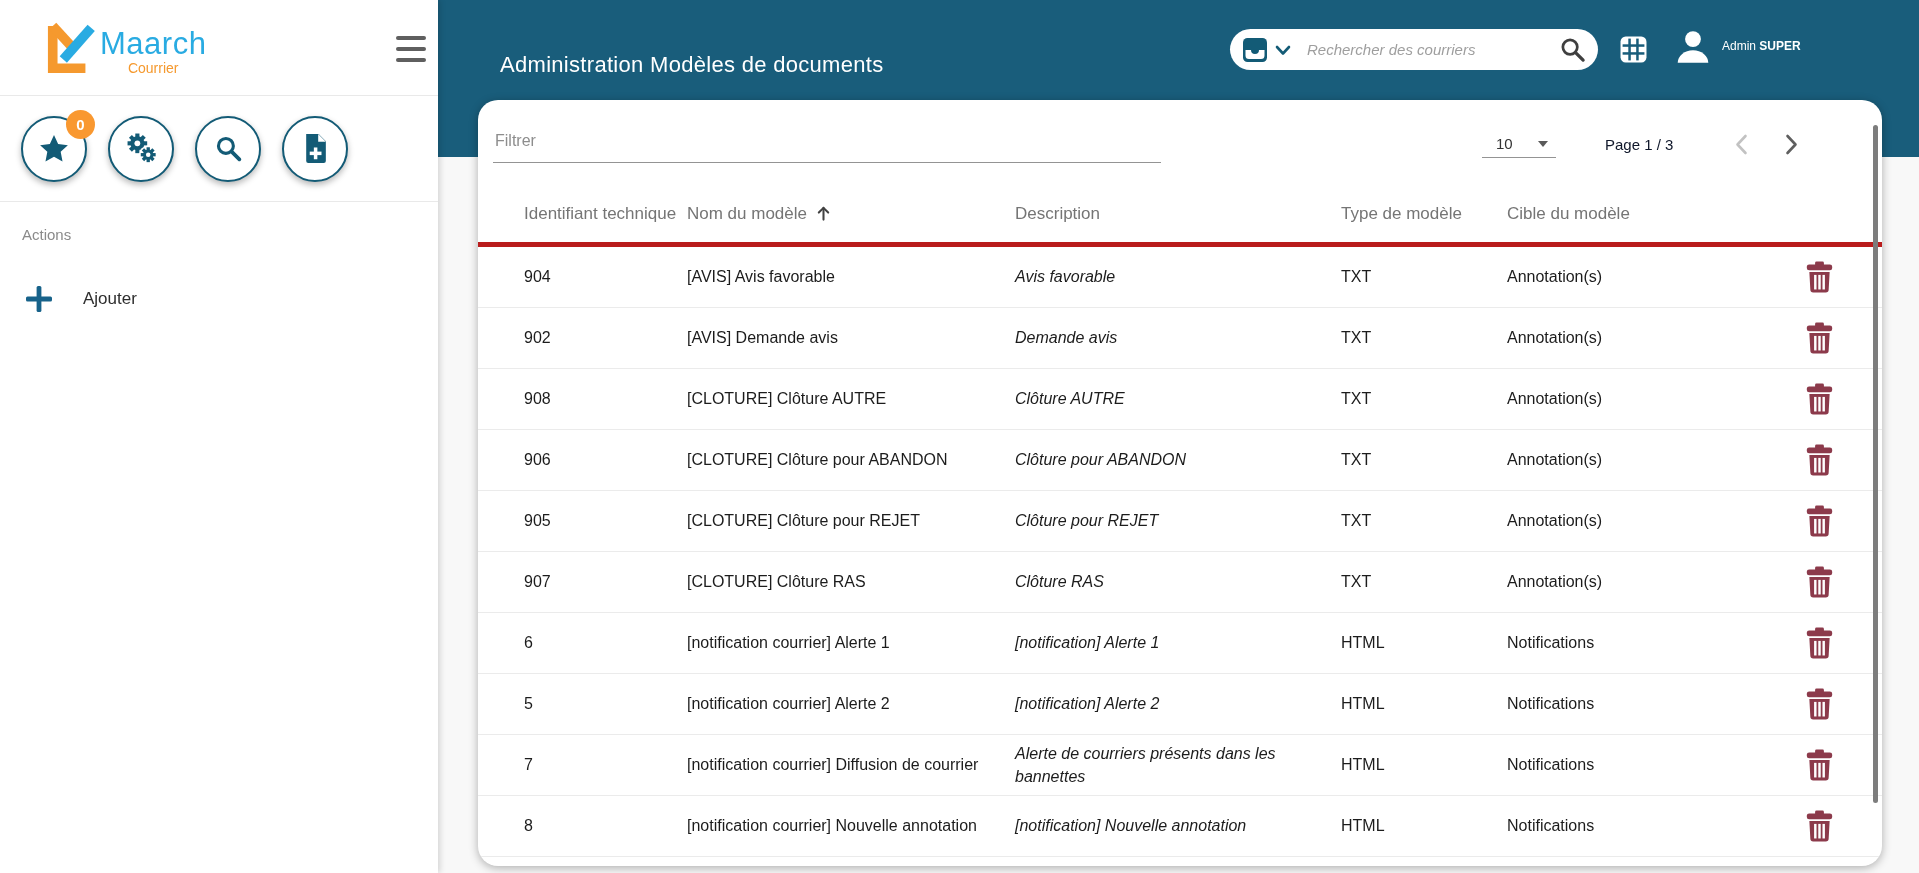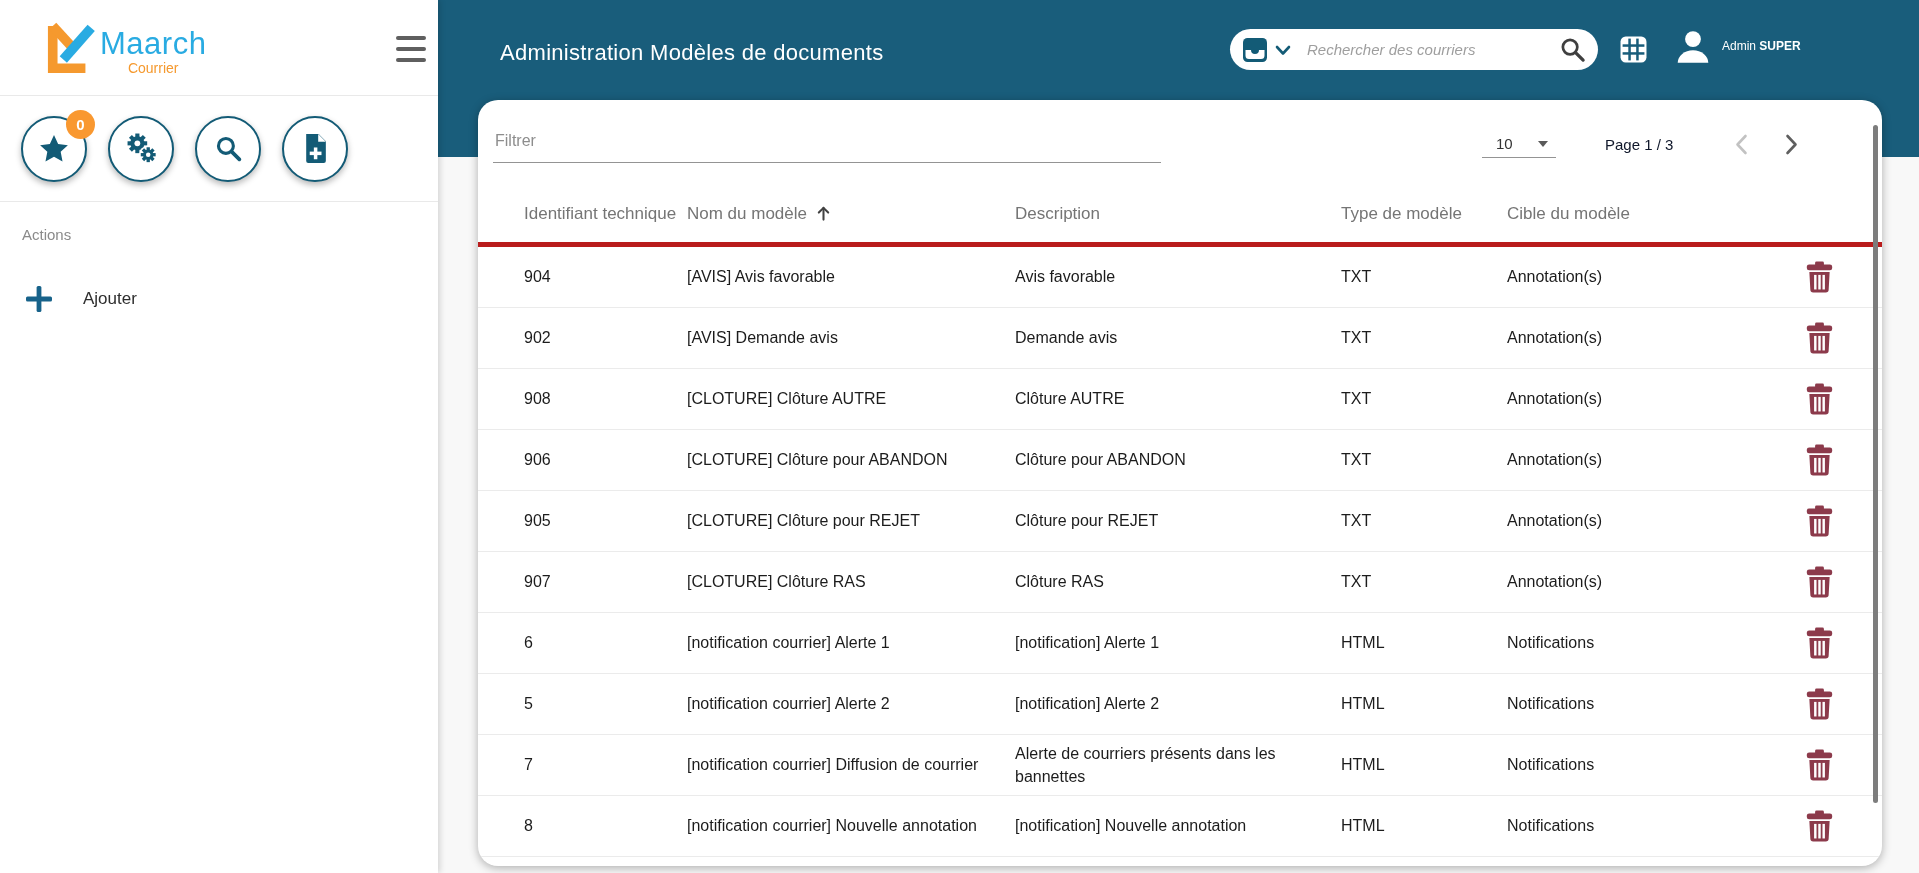--- a/index.html
+++ b/index.html
@@ -41,21 +41,21 @@
   .back-label { margin-left:40px; font-size:17px; color:#3d3d3d; }
   .actions-label { margin:24px 0 0 22px; font-size:15px; color:#8a8a8a; }
   .add-row { margin-top:42px; padding-left:25px; display:flex; align-items:center; cursor:pointer; }
   .add-label { margin-left:30px; font-size:17px; color:#2e2e2e; }
 
   
   .main { position:absolute; left:438px; right:0; top:0; bottom:0; background:#f8f8f8; }
   .teal-band { position:absolute; left:0; right:0; top:0; height:157px; background:#195D7B; }
 
   .topbar { position:absolute; left:0; right:0; top:0; height:100px; color:#fff; }
-  .page-title { position:absolute; left:62px; top:40px; font-size:22px; font-weight:400; letter-spacing:.3px; }
+  .page-title { position:absolute; left:62px; top:52px; font-size:22px; font-weight:400; letter-spacing:.3px; }
 
   .search-pill { position:absolute; left:792px; top:29px; width:368px; height:41px;
     background:#fff; border-radius:21px; display:flex; align-items:center; padding:0 12px; }
   .pill-caret { margin-left:7px; }
   .search-input { flex:1; margin-left:16px; border:none; outline:none; background:transparent;
     font-family:"Liberation Sans", sans-serif; font-size:15px; font-style:italic; color:#555; min-width:0; }
   .search-input::placeholder { color:#9e9e9e; font-style:italic; }
   .pill-search-btn { background:none; border:none; cursor:pointer; display:flex; }
 
   .apps-btn { position:absolute; left:1182px; top:36px; background:none; border:none; cursor:pointer; display:flex; }
@@ -90,21 +90,21 @@
     grid-template-columns:163px 328px 326px 166px 261px 1fr;
     padding-left:46px; align-items:center;
     font-size:17px; color:#757575; border-bottom:5px solid #b91c1c; }
   .th-sort { display:flex; align-items:center; gap:9px; }
 
   .trow { display:grid; grid-template-columns:163px 328px 326px 166px 261px 1fr;
     padding-left:46px; align-items:center; min-height:61px;
     border-bottom:1px solid #ebebeb; font-size:16px; color:#1c1c1c; cursor:pointer; }
   .cell { padding-right:12px; }
   .c-name { white-space:nowrap; }
-  .c-desc { line-height:1.45; padding-right:16px; }
+  .c-desc { line-height:1.45; padding-right:16px;font-style:italic; }
   .c-actions { display:flex; justify-content:center; }
   .trash-btn { background:none; border:none; cursor:pointer; width:42px; height:44px;
     display:flex; align-items:center; justify-content:center; }
 
   .vscroll { position:absolute; right:4px; top:25px; width:5px; height:678px;
     background:#7d7d7d; border-radius:3px; }
 </style>
 </head>
 <body>
 

